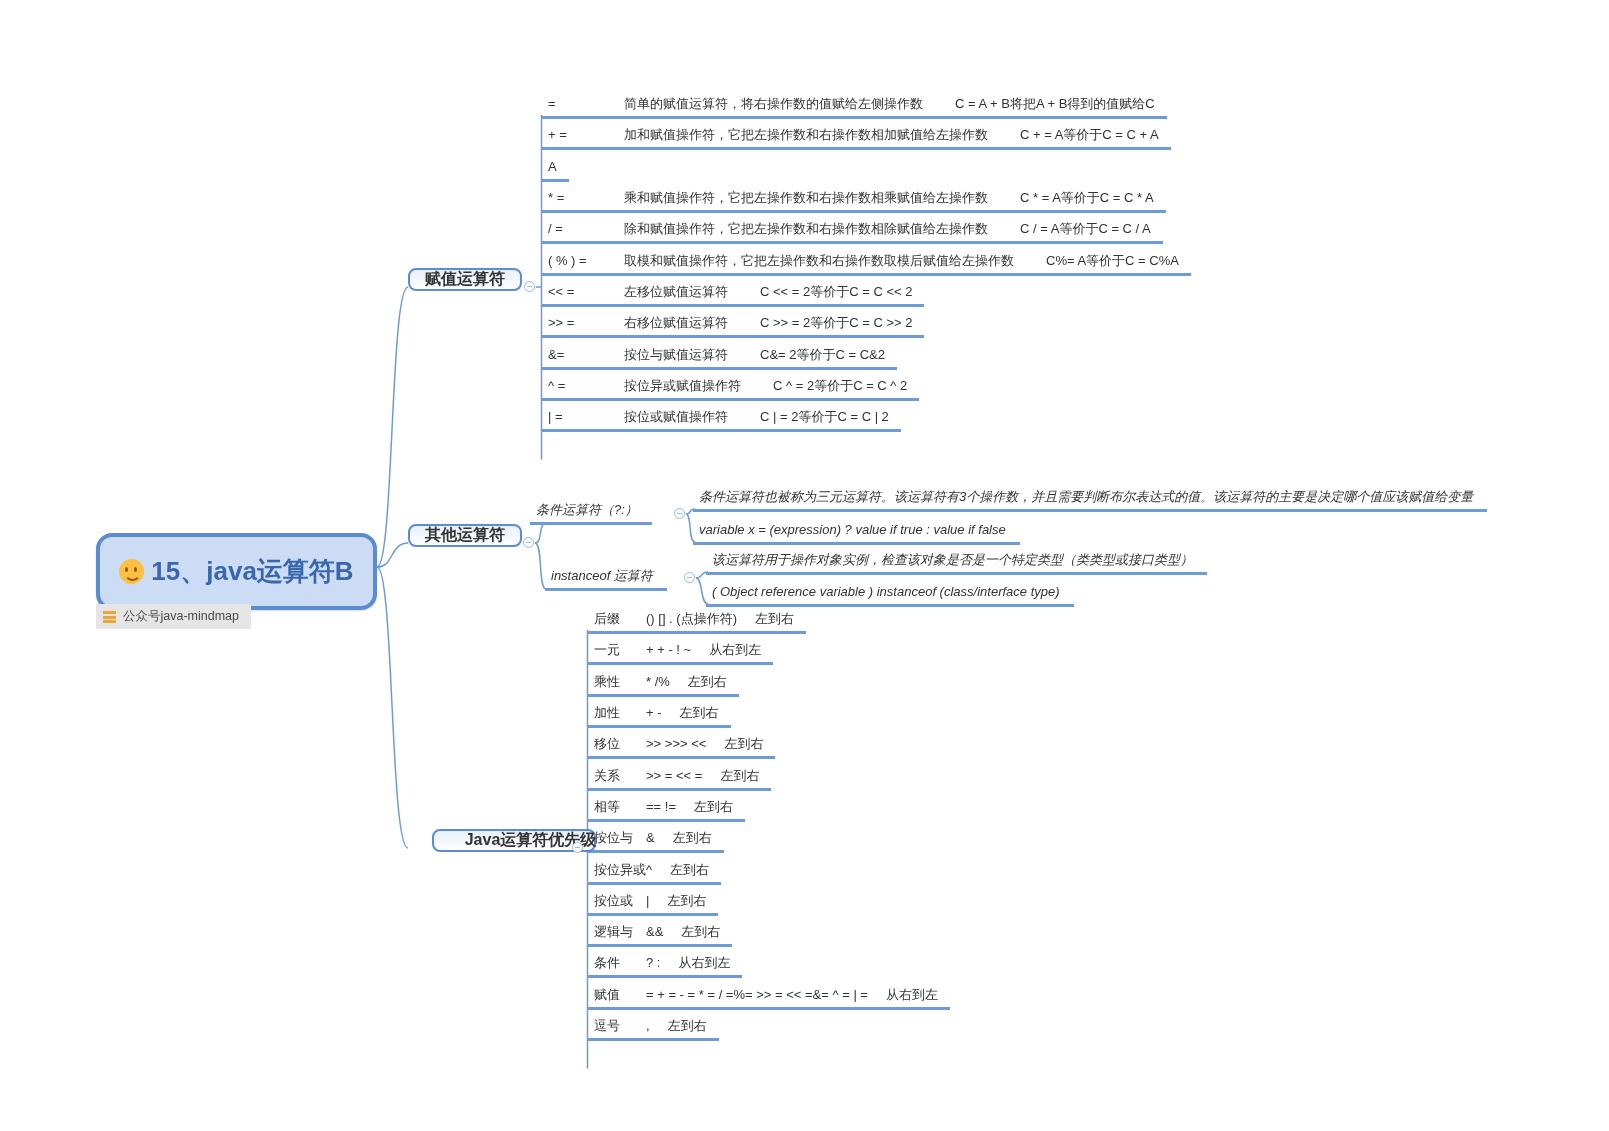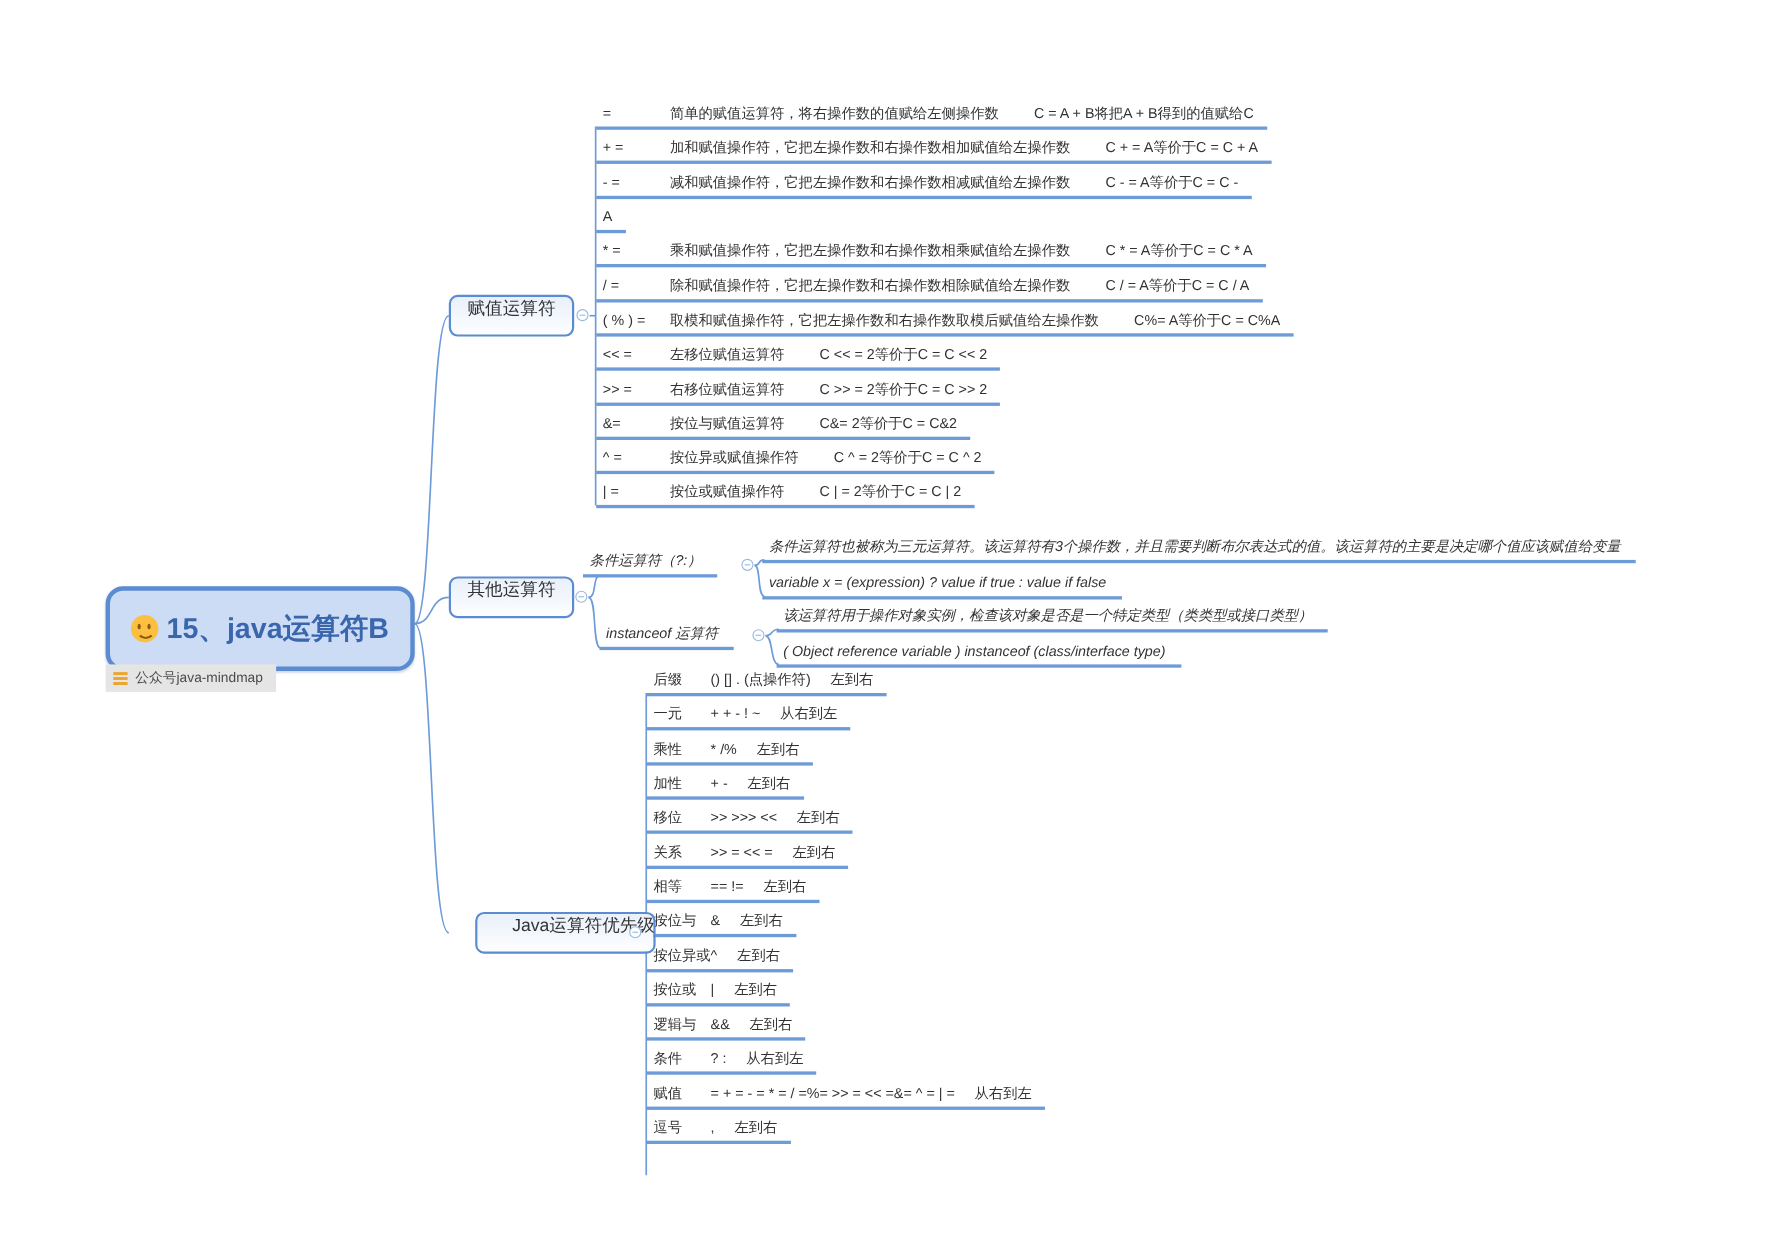--- a/index.html
+++ b/index.html
@@ -18,42 +18,42 @@
   .smiley::after{content:"";position:absolute;left:5px;top:5px;width:13px;height:13px;
     border:2px solid transparent;border-bottom-color:#8a5a16;border-radius:50%;}
 
   
   .note{position:absolute;left:96px;top:604px;display:flex;align-items:center;gap:7px;
     background:#e5e5e5;padding:4px 12px 4px 7px;z-index:2;font-size:12.5px;color:#4a4a4a;}
   .note-icon{width:13px;height:12px;flex:none;
     background:repeating-linear-gradient(to bottom,#eda52f 0 3px,rgba(0,0,0,0) 3px 4.5px);}
 
   
-  .branch-node{position:absolute;box-sizing:border-box;height:38px;border:2px solid #5b8bd0;border-radius:8px;
-    background:linear-gradient(#e9f0fa,#fdfeff);display:flex;align-items:flex-start;justify-content:center;
-    font-size:16px;color:#333;z-index:2;white-space:nowrap;}
+  .branch-node{position:absolute;box-sizing:border-box;height:23px;border:2px solid #5b8bd0;border-radius:8px;
+    background:linear-gradient(#e9f0fa,#fdfeff);display:flex;align-items:center;justify-content:center;
+    font-size:16px;color:#333;z-index:2;white-space:nowrap;font-weight:bold;}
   .bn-assign{left:408px;top:268px;width:114px;}
   .bn-other{left:408px;top:524px;width:114px;}
   .bn-prec{left:432px;top:829px;width:164px;padding-left:33px;}
 
   
   .collapse{position:absolute;width:11px;height:11px;box-sizing:border-box;border:1px solid #9ab8e0;
     border-radius:50%;background:#fdfeff;z-index:3;}
   .collapse::after{content:"";position:absolute;left:2px;right:2px;top:4px;height:1px;background:#9ab8e0;}
 
   
   .rows{position:absolute;z-index:1;}
   .rows-assign{left:542px;top:94px;}
   .rows-prec{left:588px;top:609px;}
   .lrow{height:31.32px;}
   .leaf{display:inline-block;border-bottom:3px solid #6d9bd8;padding:0 12px 4px 6px;
     font-size:13px;line-height:17px;white-space:nowrap;color:#323232;}
   .leaf .op{display:inline-block;min-width:44px;}
   .leaf-short .op{min-width:0;}
-  .leaf .desc{margin-left:17px;}
+  .leaf .desc{margin-left:32px;}
   .leaf .ex{margin-left:32px;}
   .leaf .pname{display:inline-block;min-width:52px;}
   .leaf .pops{margin-right:18px;}
 
   
   .fleaf{position:absolute;border-bottom:3px solid #6d9bd8;padding:0 14px 4px 6px;
     font-size:13px;line-height:17px;white-space:nowrap;color:#323232;z-index:1;font-style:italic;}
 </style>
 </head>
 <body>
@@ -105,21 +105,20 @@
 
   <div class="collapse" style="left:524px;top:281px"></div>
   <div class="collapse" style="left:523px;top:537px"></div>
   <div class="collapse" style="left:674px;top:508px"></div>
   <div class="collapse" style="left:684px;top:572px"></div>
   <div class="collapse" style="left:572px;top:842px"></div>
 
   <div class="rows rows-assign">
     <div class="lrow"><span class="leaf"><span class="op">=</span><span class="desc">简单的赋值运算符，将右操作数的值赋给左侧操作数</span><span class="ex">C = A + B将把A + B得到的值赋给C</span></span></div>
     <div class="lrow"><span class="leaf"><span class="op">+ =</span><span class="desc">加和赋值操作符，它把左操作数和右操作数相加赋值给左操作数</span><span class="ex">C + = A等价于C = C + A</span></span></div>
-    <div class="lrow"><span class="leaf"><span class="op">- =</span><span class="desc">减和赋值操作符，它把左操作数和右操作数相减赋值给左操作数</span><span class="ex">C - = A等价于C = C -</span></span></div>
     <div class="lrow"><span class="leaf leaf-short"><span class="op">A</span></span></div>
     <div class="lrow"><span class="leaf"><span class="op">* =</span><span class="desc">乘和赋值操作符，它把左操作数和右操作数相乘赋值给左操作数</span><span class="ex">C * = A等价于C = C * A</span></span></div>
     <div class="lrow"><span class="leaf"><span class="op">/ =</span><span class="desc">除和赋值操作符，它把左操作数和右操作数相除赋值给左操作数</span><span class="ex">C / = A等价于C = C / A</span></span></div>
     <div class="lrow"><span class="leaf"><span class="op">( % ) =</span><span class="desc">取模和赋值操作符，它把左操作数和右操作数取模后赋值给左操作数</span><span class="ex">C%= A等价于C = C%A</span></span></div>
     <div class="lrow"><span class="leaf"><span class="op">&lt;&lt; =</span><span class="desc">左移位赋值运算符</span><span class="ex">C &lt;&lt; = 2等价于C = C &lt;&lt; 2</span></span></div>
     <div class="lrow"><span class="leaf"><span class="op">&gt;&gt; =</span><span class="desc">右移位赋值运算符</span><span class="ex">C &gt;&gt; = 2等价于C = C &gt;&gt; 2</span></span></div>
     <div class="lrow"><span class="leaf"><span class="op">&amp;=</span><span class="desc">按位与赋值运算符</span><span class="ex">C&amp;= 2等价于C = C&amp;2</span></span></div>
     <div class="lrow"><span class="leaf"><span class="op">^ =</span><span class="desc">按位异或赋值操作符</span><span class="ex">C ^ = 2等价于C = C ^ 2</span></span></div>
     <div class="lrow"><span class="leaf"><span class="op">| =</span><span class="desc">按位或赋值操作符</span><span class="ex">C | = 2等价于C = C | 2</span></span></div>
   </div>

